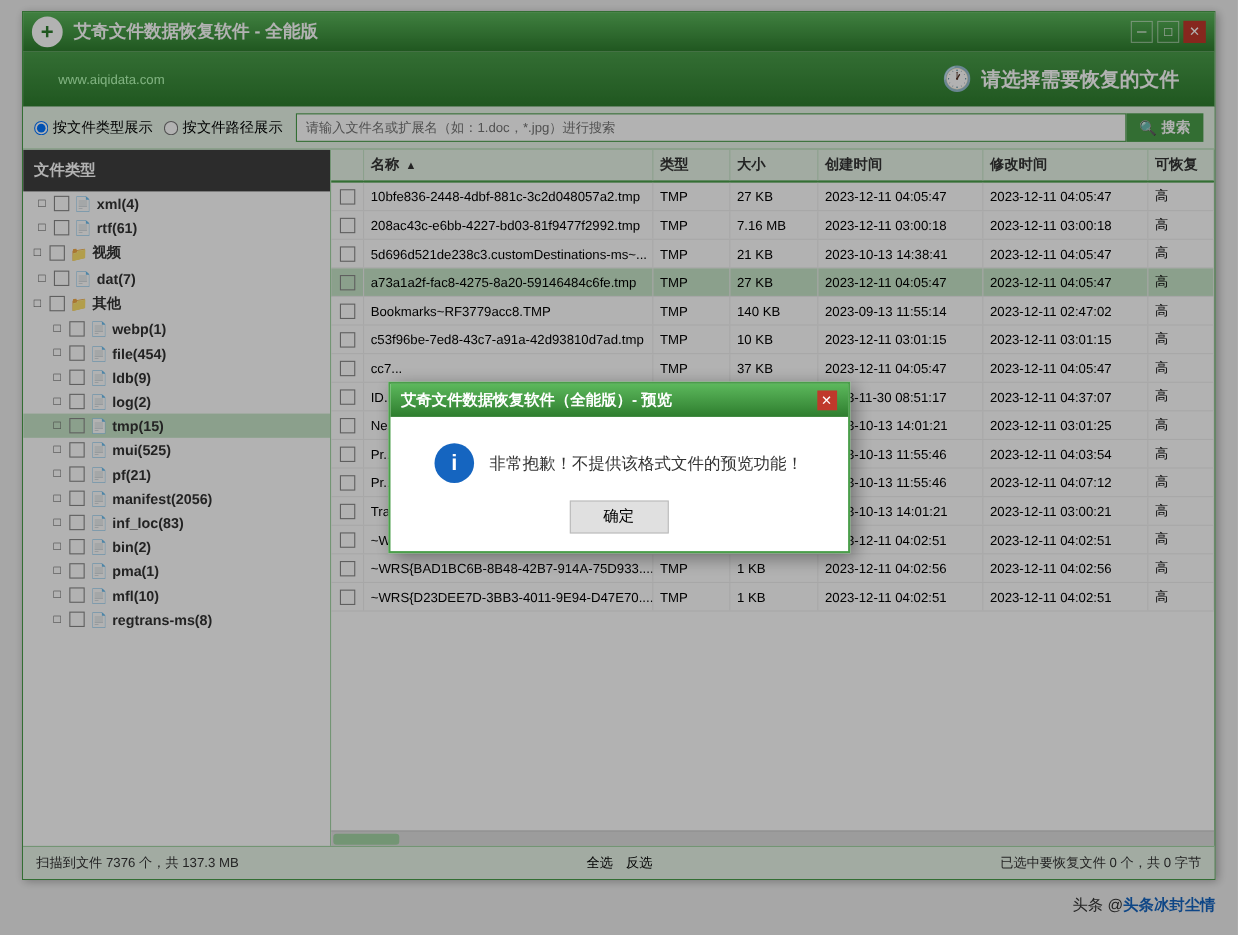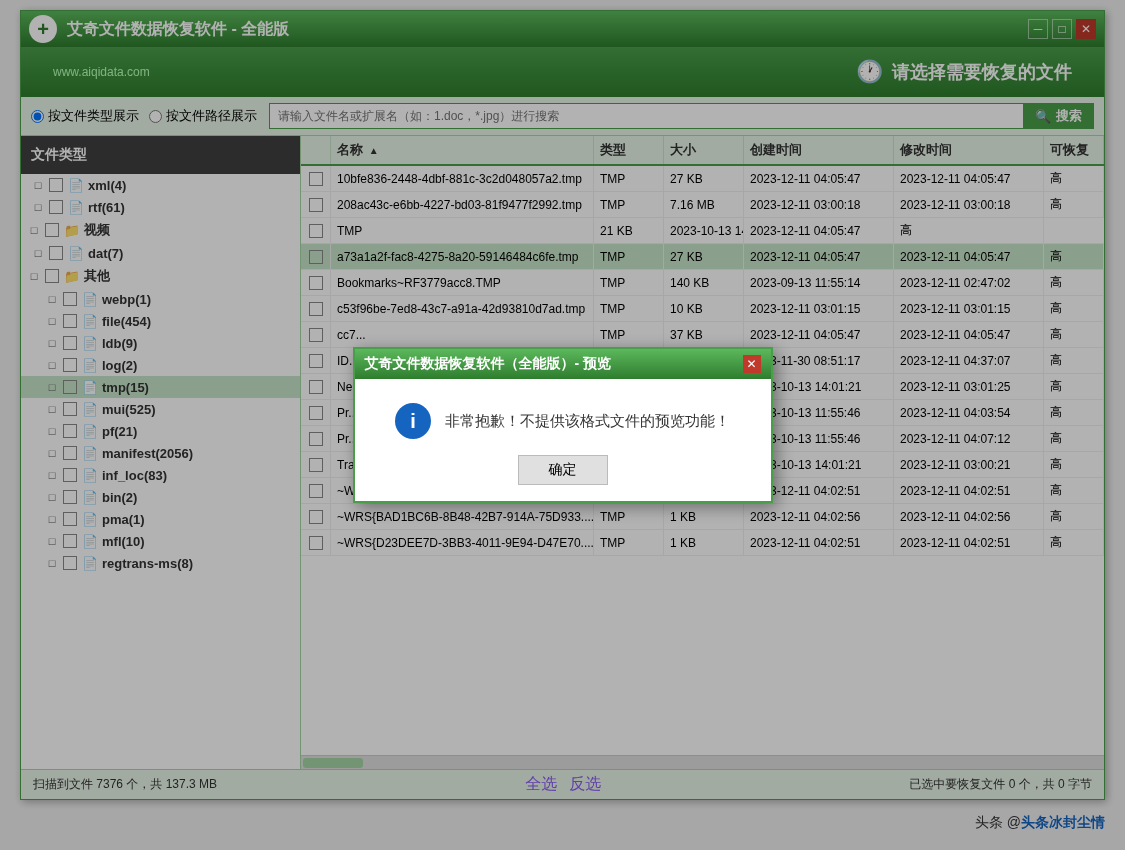--- a/index.html
+++ b/index.html
@@ -64,21 +64,21 @@
     .check-cell { justify-content: center; }
     .row-cb { width: 14px; height: 14px; border: 1px solid #888; flex-shrink: 0; }
 
     
     .h-scrollbar { height: 14px; background: #e0e0e0; border-top: 1px solid #ccc; display: flex; align-items: center; padding: 0 2px; }
     .h-scroll-thumb { width: 60px; height: 10px; background: #a5d6a7; border-radius: 3px; }
 
     
     .status-bar { background: #e8f5e9; border-top: 1px solid #a5d6a7; height: 30px; display: flex; align-items: center; justify-content: space-between; padding: 0 12px; font-size: 12px; color: #333; }
     .status-left { display: flex; gap: 16px; }
-    .status-btn { background: none; border: none; color: #8b5cf6; cursor: pointer; font-size: 16px; padding: 0; }
+    .status-btn { background: none; border: none; color: #000000; cursor: pointer; font-size: 12px; padding: 0; }
 
     
     .footer { text-align: right; padding: 4px 20px; font-size: 14px; color: #333; background: #f0f0f0; }
     .footer-brand { color: #1565c0; font-weight: bold; }
 
     
     .dialog-overlay { position: fixed; top: 0; left: 0; width: 100%; height: 100%; background: rgba(0,0,0,0.3); display: flex; align-items: center; justify-content: center; z-index: 100; }
     .dialog { width: 420px; background: #fff; border: 2px solid #4a9e4a; box-shadow: 4px 4px 16px rgba(0,0,0,0.4); }
     .dialog-title-bar { background: linear-gradient(to bottom, #5cb85c, #2e7d2e); color: #fff; font-size: 14px; font-weight: bold; padding: 6px 10px; display: flex; justify-content: space-between; align-items: center; }
     .dialog-close { background: #c0392b; border: none; color: #fff; width: 18px; height: 18px; cursor: pointer; font-size: 12px; display: flex; align-items: center; justify-content: center; }
@@ -305,20 +305,21 @@
       <div>TMP</div>
       <div>7.16 MB</div>
       <div>2023-12-11 03:00:18</div>
       <div>2023-12-11 03:00:18</div>
       <div>高</div>
     </div>
           <div class="file-row">
       <div class="check-cell">
               <span class="row-cb"></span>
             </div>
+      <div title="5d696d521de238c3.customDestinations-ms~...">5d696d521de238c3.customDestinations-ms~...</div>
       <div>TMP</div>
       <div>21 KB</div>
       <div>2023-10-13 14:38:41</div>
       <div>2023-12-11 04:05:47</div>
       <div>高</div>
     </div>
           <div class="file-row highlighted">
       <div class="check-cell">
               <span class="row-cb"></span>
             </div>

